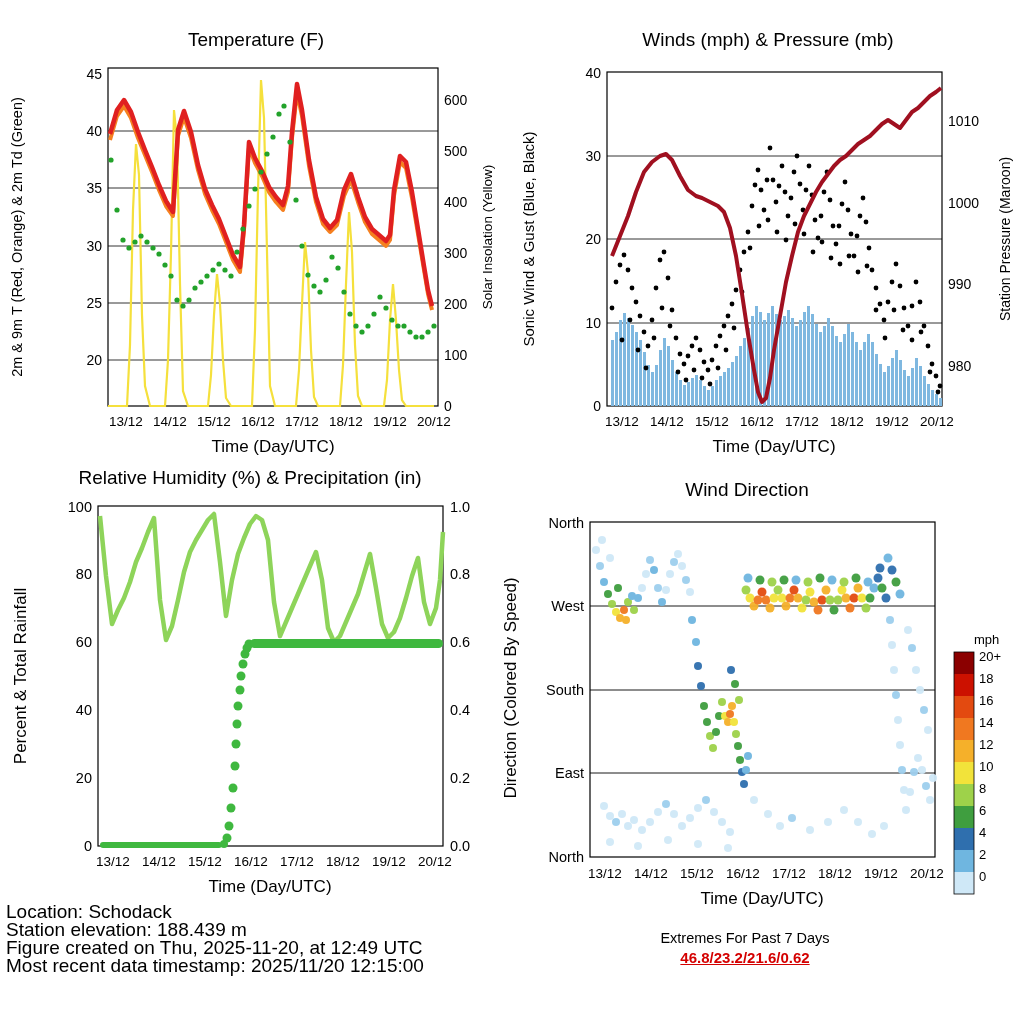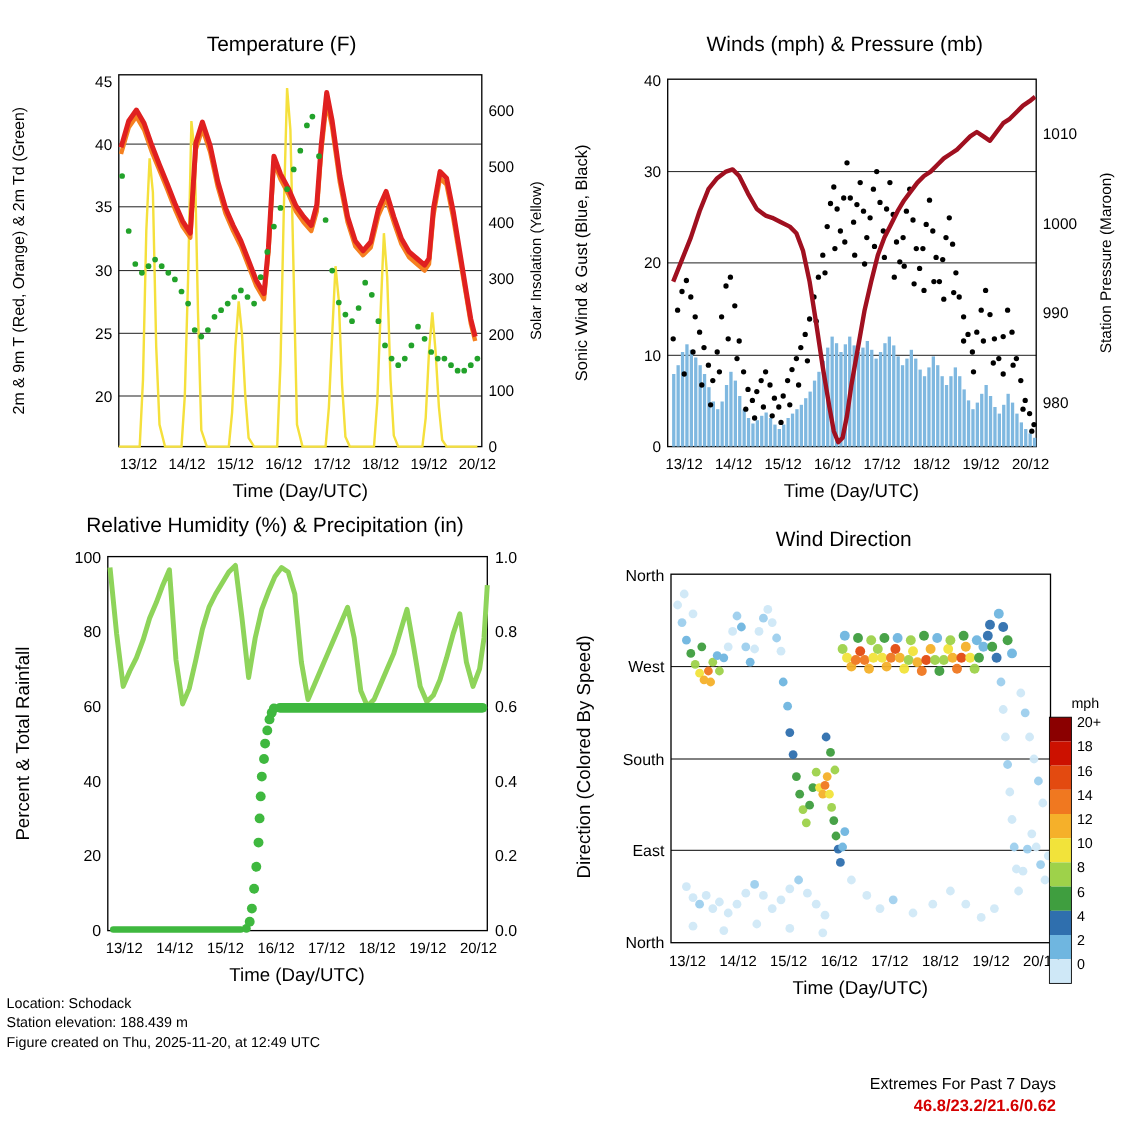--- a/index.html
+++ b/index.html
@@ -1,24 +1,24 @@
 <!DOCTYPE html>
 <html><head>
 <meta charset="utf-8">
 <style>
   html,body{margin:0;padding:0;background:#ffffff;}
   body{width:1024px;height:1024px;font-family:"Liberation Sans",sans-serif;color:#000;}
   #root{position:relative;width:1024px;height:1024px;padding-left:28px;}
   .panel{position:absolute;}
   svg{display:block;}
   text{font-family:"Liberation Sans",sans-serif;}
-  .footer{position:absolute;left:6px;top:903px;font-size:13px;line-height:18px;}
+  .footer{position:absolute;left:6px;top:903px;font-size:19px;line-height:18px;}
   .footer div{white-space:nowrap;}
-  .extremes{position:absolute;left:530px;top:928px;width:430px;text-align:right;font-size:14.5px;line-height:20px;margin-top:48px;}
-  .extremes .val{color:#d40000;font-weight:bold;font-size:15px;}
+  .extremes{position:absolute;left:530px;top:928px;width:430px;text-align:center;font-size:14.5px;line-height:20px;}
+  .extremes .val{color:#d40000;font-weight:bold;font-size:15px;text-decoration:underline;}
   .cblabel{font-size:13px;}
 </style>
 </head>
 <body>
 
 <div id="root">
 
   <div class="panel" style="left:0px;top:20px;width:512px;height:440px;">
     <svg width="512" height="440" viewBox="0 0 512 440">
       <text x="256" y="26" text-anchor="middle" font-size="19">Temperature (F)</text>
@@ -489,21 +489,21 @@
             <circle cx="243" cy="206" r="4.5"></circle>
           <circle cx="245" cy="196" r="4.5"></circle>
             <circle cx="247" cy="190" r="4.5"></circle>
             <circle cx="249" cy="186" r="4.5"></circle>
           <rect x="250" y="181" width="193" height="9" rx="4.5"></rect>
         </g>
       </g>
     </svg>
   </div>
 
-  <div class="panel" style="left:512px;top:470px;width:512px;height:440px;">
+  <div class="panel" style="left:492px;top:470px;width:512px;height:440px;">
     <svg width="512" height="440" viewBox="0 0 512 440">
       <text x="255" y="26" text-anchor="middle" font-size="19">Wind Direction</text>
       <g>
         <rect x="98" y="52" width="345" height="335" fill="none" stroke="#000" stroke-width="1.2"></rect>
         <line x1="98" y1="136" x2="443" y2="136" stroke="#000" stroke-width="0.9"></line>
         <line x1="98" y1="220" x2="443" y2="220" stroke="#000" stroke-width="0.9"></line>
         <line x1="98" y1="303" x2="443" y2="303" stroke="#000" stroke-width="0.9"></line>
       </g>
       <g font-size="14.5" text-anchor="end">
         <text x="92" y="58">North</text>
@@ -740,20 +740,21 @@
           <text x="27" y="227">2</text>
         <text x="27" y="249">0</text>
       </g>
     </svg>
   </div>
 
   <div class="footer">
     <div>Location: Schodack</div>
     <div>Station elevation: 188.439 m</div>
     <div>Figure created on Thu, 2025-11-20, at 12:49 UTC</div>
+    <div>Most recent data timestamp: 2025/11/20 12:15:00</div>
   </div>
 
   <div class="extremes">
     <div>Extremes For Past 7 Days</div>
     <div class="val">46.8/23.2/21.6/0.62</div>
   </div>
 
 </div>
 
 </body></html>

